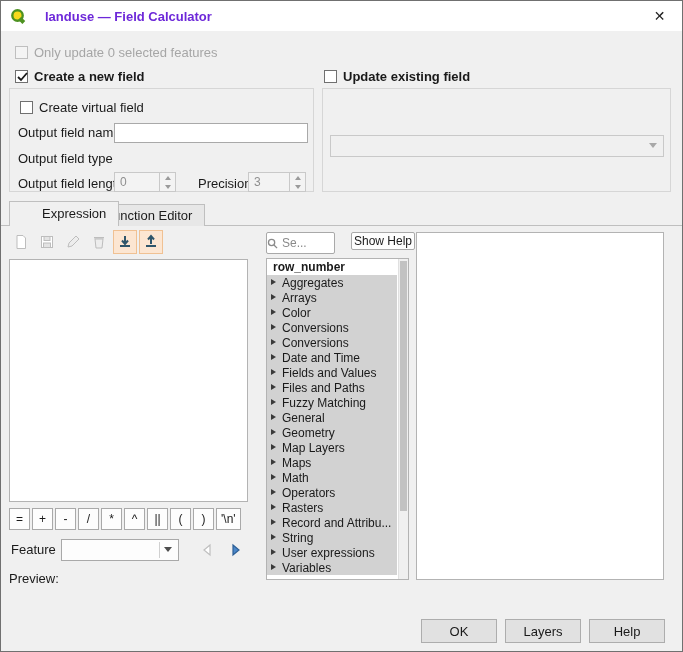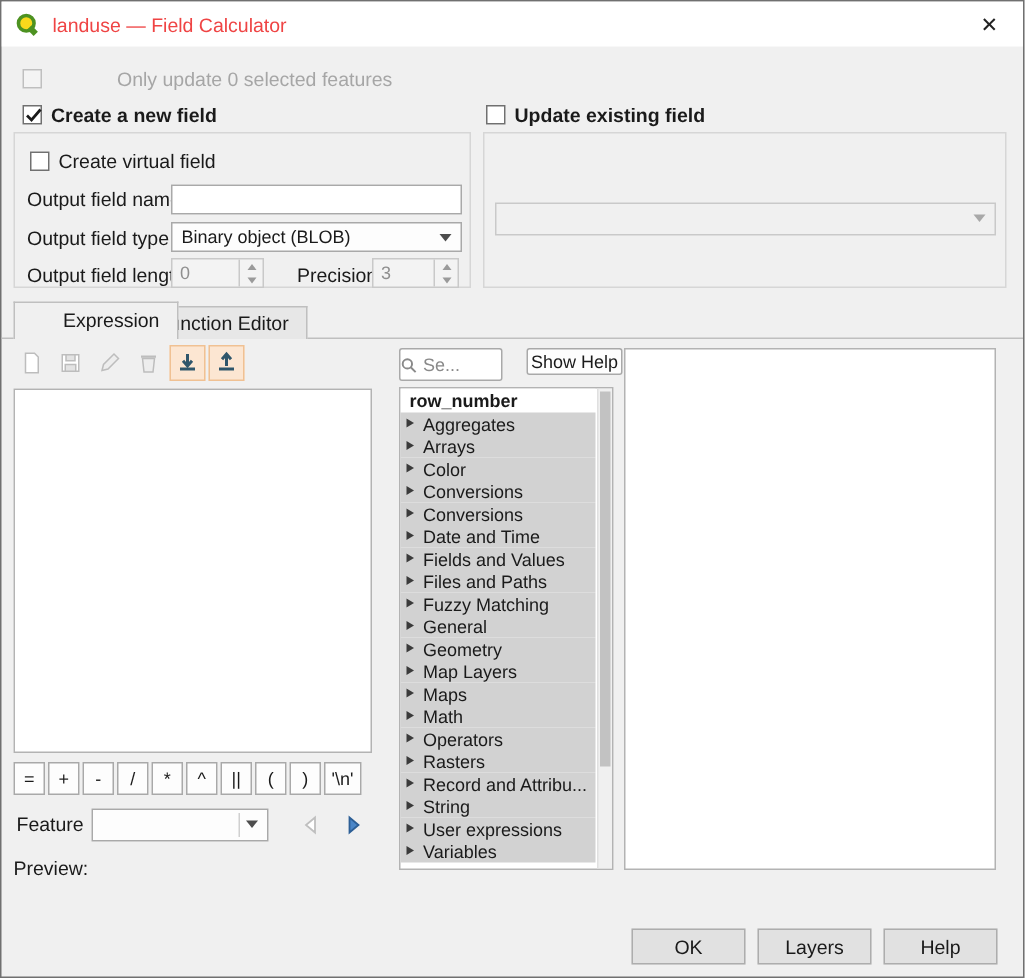--- a/index.html
+++ b/index.html
@@ -17,36 +17,36 @@
     border: 1px solid #707070;
     overflow: hidden;
   }
   
   .titlebar {
     position: absolute; left: 0; top: 0; width: 100%; height: 30px;
     background: #ffffff;
     display: flex; align-items: center; padding-left: 9px;
   }
   .qgis-logo { width: 17px; height: 17px; display: inline-flex; }
-  .title-text { margin-left: 8px; font-size: 13px; color: #ef4444; }
+  .title-text { margin-left: 18px; font-size: 13px; color: #6d28d9; font-weight: bold; }
   .close-btn {
     position: absolute; right: 0; top: 0; width: 45px; height: 30px;
     display: flex; align-items: center; justify-content: center;
     font-size: 14px; color: #222; cursor: pointer;
   }
   
   .cb {
     width: 13px; height: 13px; background: #fff;
     border: 1px solid #707070; display: inline-block; flex: none;
     position: relative;
   }
   .cb.disabled { border-color: #bfbfbf; background: #f4f4f4; }
   .cb svg { position: absolute; left: -1px; top: -2px; }
   .cbrow { position: absolute; display: flex; align-items: center; gap: 6px; height: 16px; }
-  .lbl-disabled { color: #a6a6a6; margin-left: 44px; }
+  .lbl-disabled { color: #a6a6a6; }
   .lbl-bold { font-weight: bold; }
   #row-only-update { left: 14px; top: 43px; }
   #row-create-new { left: 14px; top: 67px; }
   #row-update-existing { left: 323px; top: 67px; }
   
   .group { position: absolute; border: 1px solid #d6d6d6; background: #f0f0f0; }
   #group-new-field { left: 8px; top: 87px; width: 305px; height: 104px; }
   #group-existing { left: 321px; top: 87px; width: 349px; height: 104px; }
   #row-virtual { left: 10px; top: 11px; position: absolute; display: flex; gap: 6px; align-items: center; }
   .glabel { position: absolute; font-size: 13px; line-height: 20px; white-space: nowrap; }
@@ -206,24 +206,20 @@
   <div class="group" id="group-new-field">
     <div id="row-virtual">
       <span class="cb"></span>
       <span>Create virtual field</span>
     </div>
 
     <span class="glabel" id="lbl-name">Output field name</span>
     <div class="text-input" id="input-name"></div>
 
     <span class="glabel" id="lbl-type">Output field type</span>
-    <div class="combo" id="combo-type">
-      <span>Binary object (BLOB)</span>
-      <span class="chev"></span>
-    </div>
 
     <span class="glabel" id="lbl-length">Output field length</span>
     <div class="spin" id="spin-length">
       <span class="val">0</span>
       <span class="btns">
           <span>
             <i class="tri-up"></i>
           </span>
           <span>
             <i class="tri-dn"></i>

